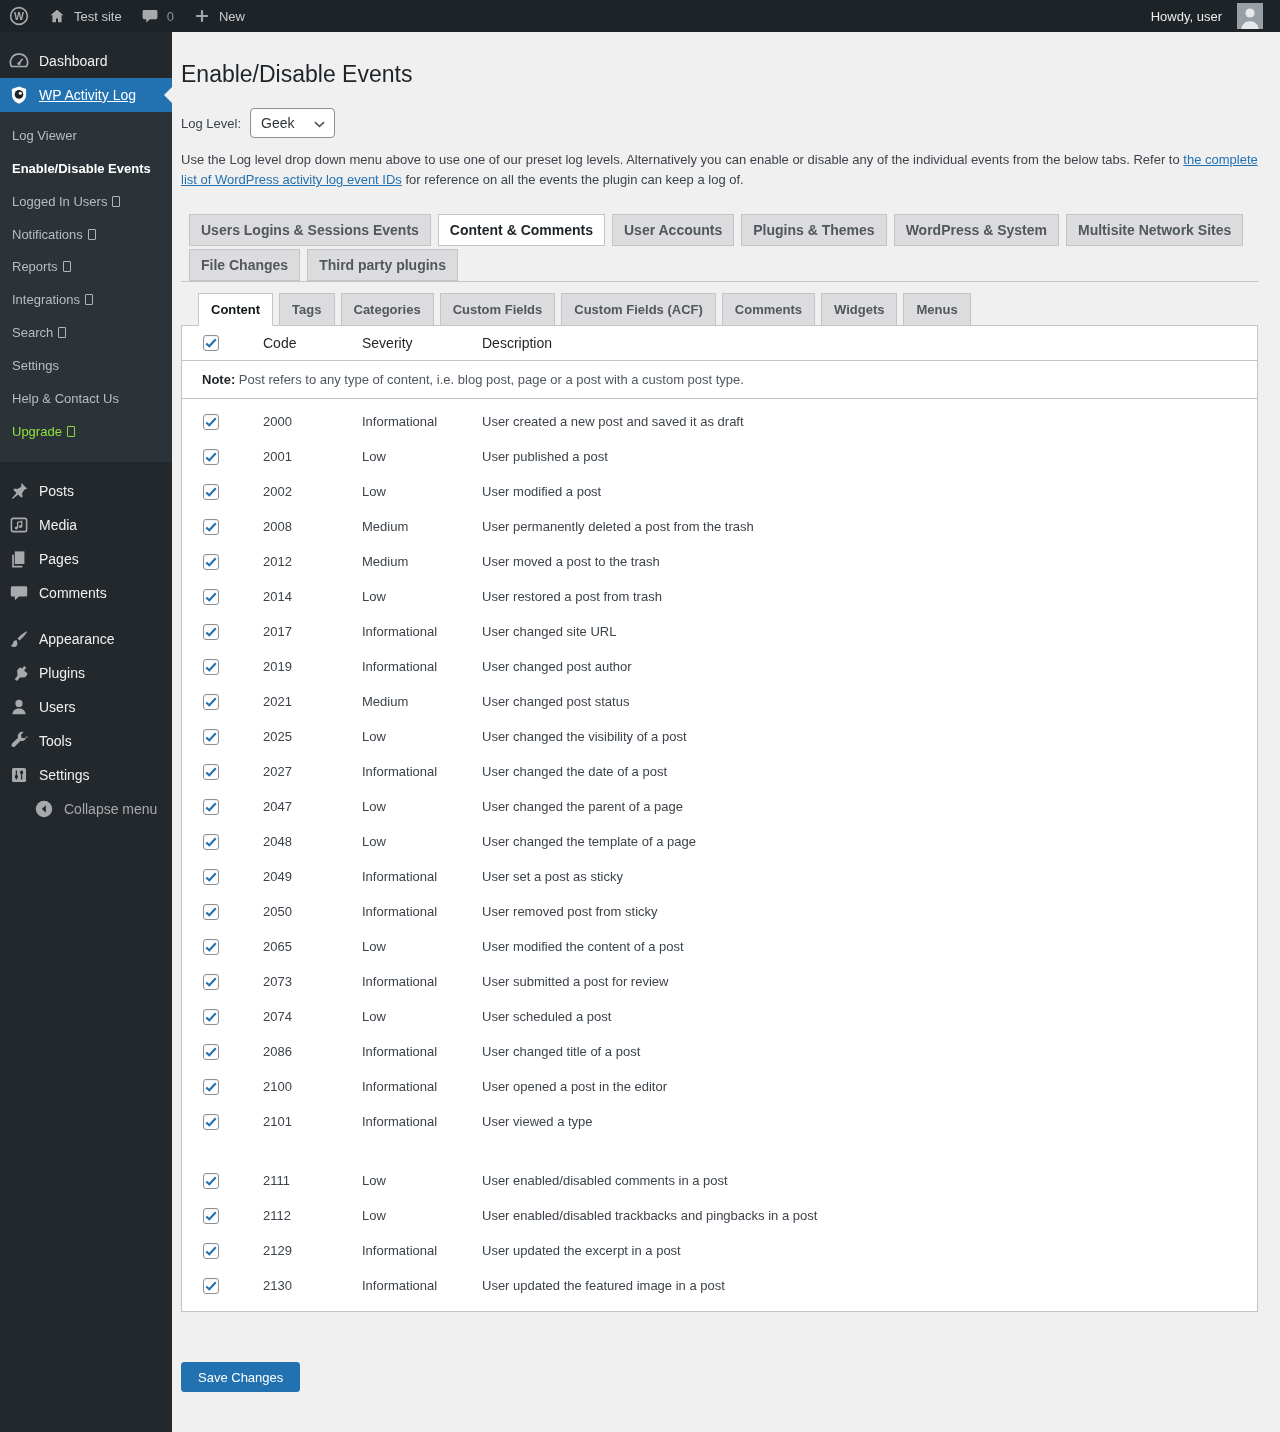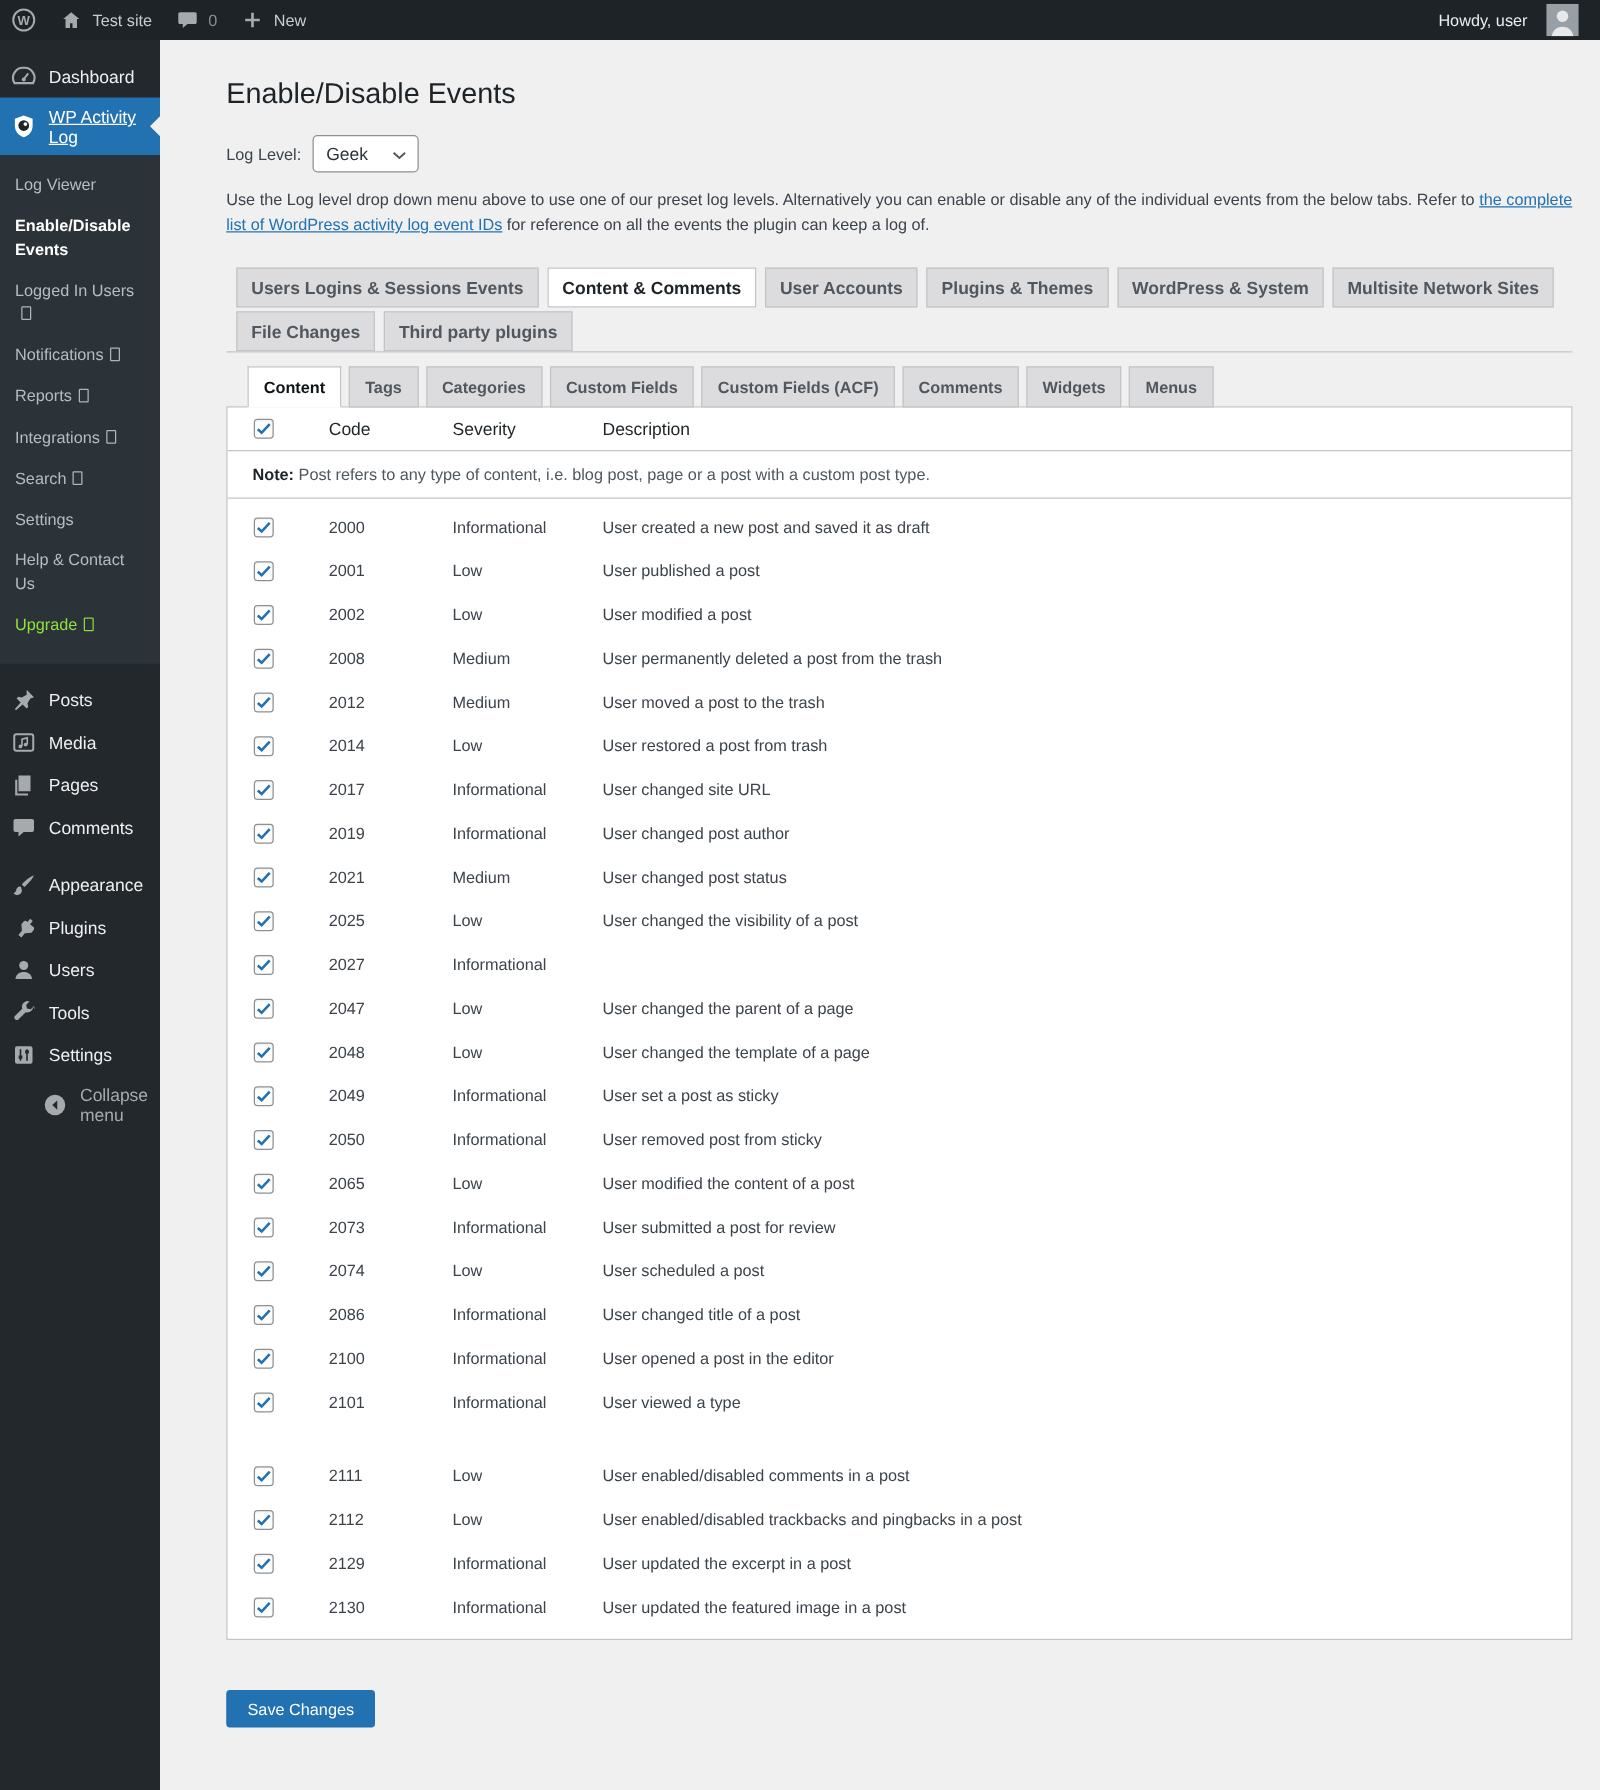--- a/index.html
+++ b/index.html
@@ -19,21 +19,21 @@
     color:#c9cccf; font-size:13px; z-index:40; padding-right:8px;
   }
   .ab-item { display:flex; align-items:center; gap:7px; height:32px; padding:0 9px; cursor:pointer; white-space:nowrap; }
   .ab-icon { display:flex; align-items:center; justify-content:center; width:20px; height:20px; color:#a7aaad; }
   .ab-count { color:#8c8f94; }
   .ab-spacer { flex:1; }
   .howdy { color:#ebedee; }
   .avatar { width:26px; height:26px; display:inline-block; margin-left:8px; }
   
   .sidebar {
-    position:absolute; top:32px; left:0; bottom:0; width:128px;
+    position:absolute; top:32px; left:0; bottom:0; width:172px;
     background: var(--sidebar-bg, #23282d);
     color:#f0f0f1; font-size:14px; z-index:30;
   }
   .sidebar nav { display:block; padding-top:12px; }
   .menu-item {
     display:flex; align-items:center; gap:10px;
     padding:7px 8px 7px 9px; min-height:34px; cursor:pointer; position:relative;
   }
   .menu-item .mi { width:20px; height:20px; flex:none; display:flex; align-items:center; justify-content:center; color:#a7aaad; }
   .menu-item .mi svg { width:20px; height:20px; }
@@ -97,21 +97,21 @@
     display:flex; align-items:center; justify-content:center; cursor:pointer;
     box-shadow: inset 0 1px 2px rgba(0,0,0,.06);
   }
   .note-row { border-bottom:1px solid var(--border, #c3c4c7); padding:11px 0 11px 20px; font-size:13px; color:#50575e; }
   .note-row b { color:#1d2327; }
   .rows { padding:5px 0 8px; }
   .row { height:35px; font-size:13px; color:#3c434a; }
   .spacer-row { height:24px; }
   
   .save-btn {
-    margin-top:40px; display:inline-block; background: var(--accent, #2271b1);
+    margin-top:50px; display:inline-block; background: var(--accent, #2271b1);
     border:1px solid var(--accent, #2271b1); color:#fff; font-size:13px;
     font-family:"Liberation Sans",sans-serif; padding:6px 16px; height:30px;
     border-radius:3px; cursor:pointer;
   }
 </style>
 </head>
 <body>
 
 <div class="admin-bar">
   <div class="ab-item">
@@ -462,20 +462,21 @@
         <div class="row">
           <span class="cbcell">
             <span class="cb">
               <svg viewBox="0 0 20 20" width="14" height="14">
                 <path d="M3.2 10.6l4.4 4L16.8 4.6" fill="none" stroke="#2271b1" stroke-width="3"></path>
               </svg>
             </span>
           </span>
           <span>2027</span>
           <span>Informational</span>
+          <span>User changed the date of a post</span>
         </div>
         <div class="row">
           <span class="cbcell">
             <span class="cb">
               <svg viewBox="0 0 20 20" width="14" height="14">
                 <path d="M3.2 10.6l4.4 4L16.8 4.6" fill="none" stroke="#2271b1" stroke-width="3"></path>
               </svg>
             </span>
           </span>
           <span>2047</span>

